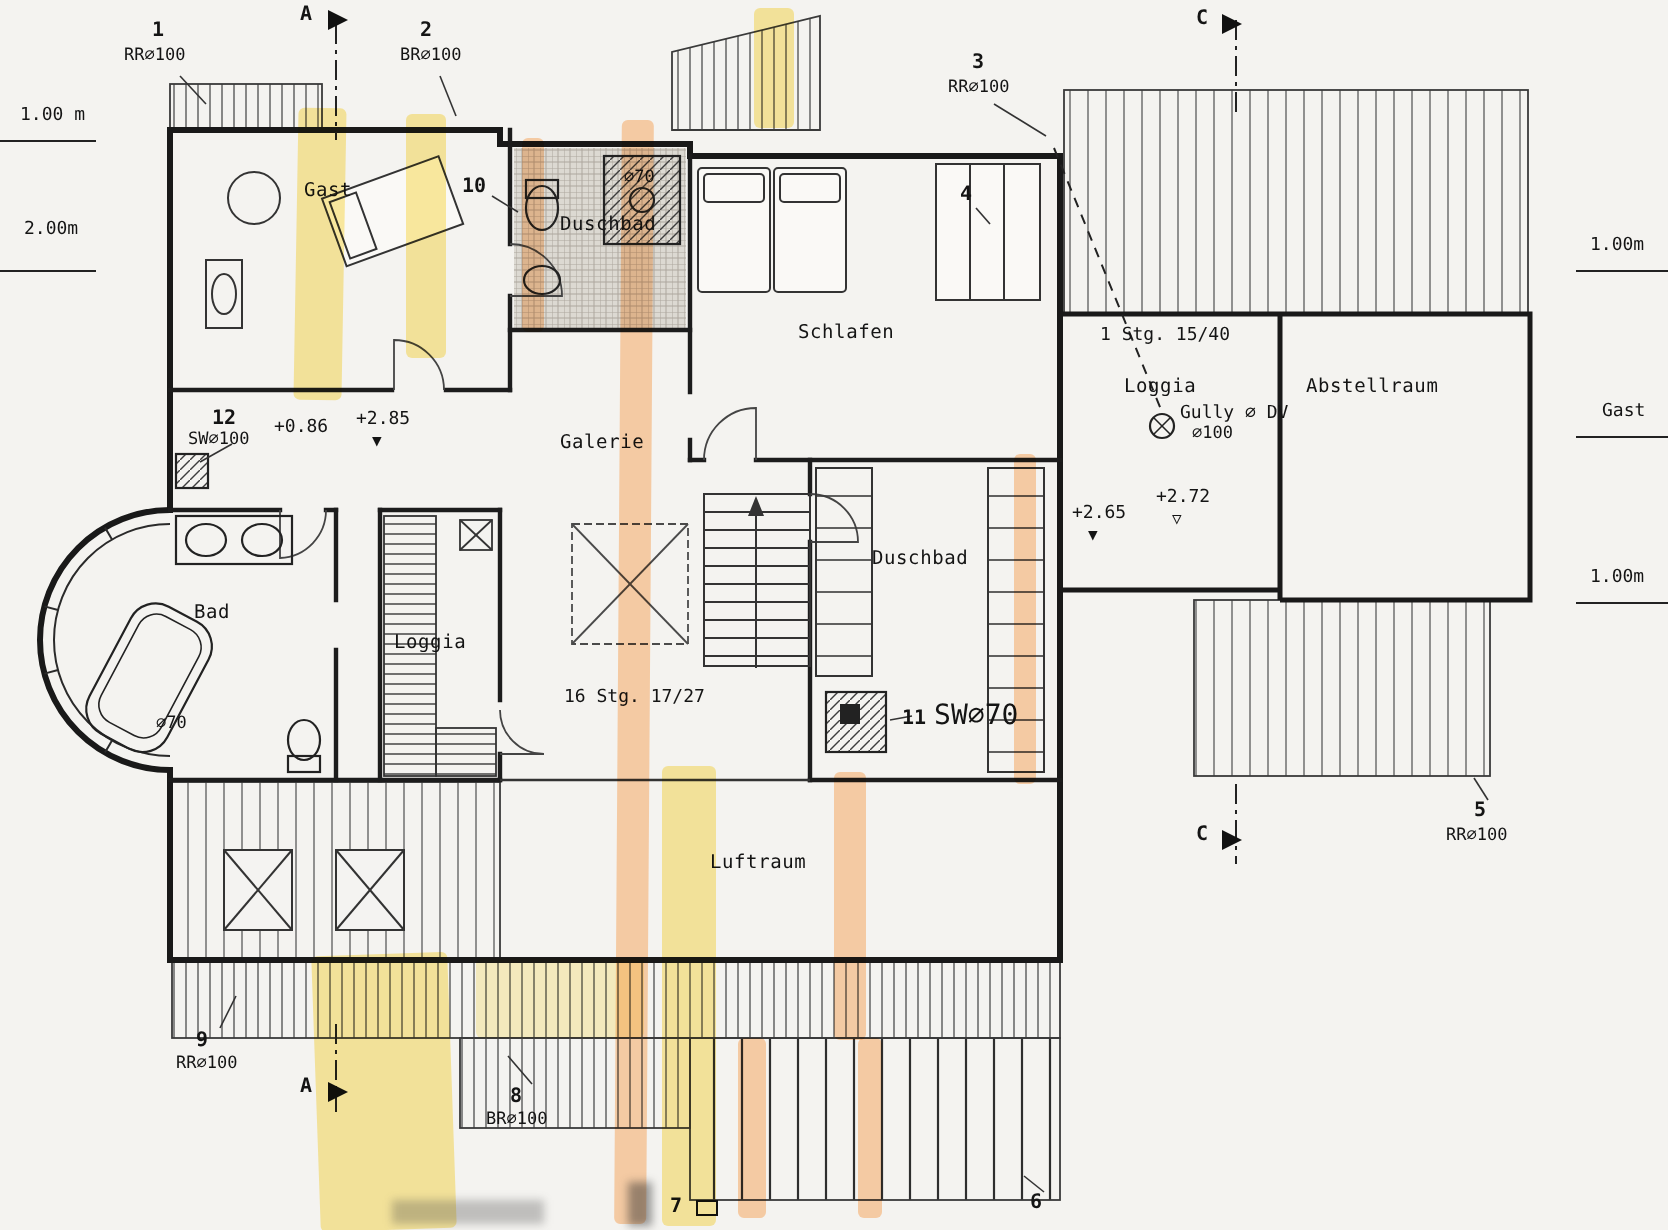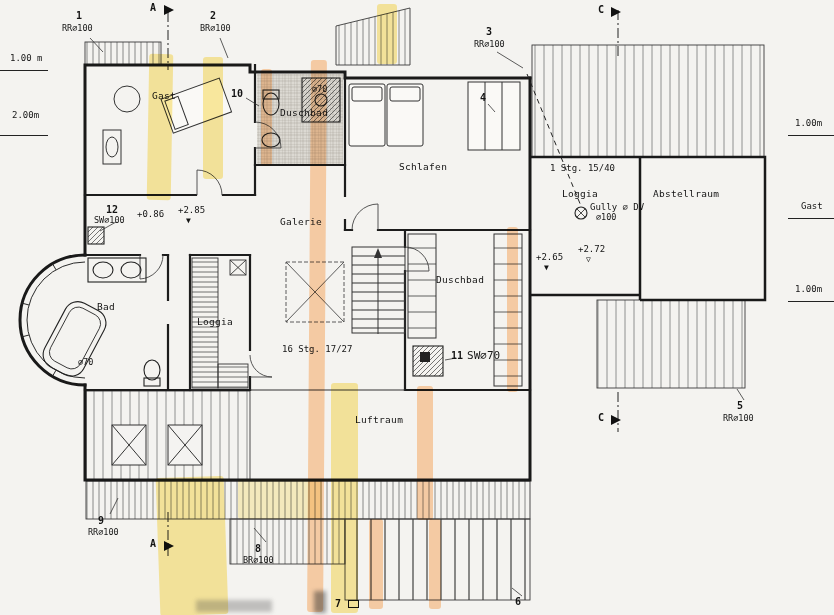--- a/index.html
+++ b/index.html
@@ -8,21 +8,21 @@
     font-family:"DejaVu Sans Mono","Liberation Mono",monospace;color:#141414;
     overflow:hidden;
   }
   svg{position:absolute;left:0;top:0;}
   .layer{position:absolute;left:0;top:0;width:834px;height:615px;pointer-events:none;}
   .lbl{position:absolute;font-size:9px;line-height:1.15;white-space:nowrap;}
   .room{font-size:9.5px;letter-spacing:.3px;}
   .num{font-size:10px;font-weight:bold;}
   .sub{font-size:8.5px;}
   .inline-lbl span{display:inline-block;}
-  .inline-lbl .gap{margin-left:4px;font-weight:normal;font-size:11px;text-align:right;}
+  .inline-lbl .gap{margin-left:4px;font-weight:normal;font-size:14px;text-align:right;}
   .tick{position:absolute;height:1px;background:#222;}
   .tri-r{position:absolute;width:0;height:0;border-top:5px solid transparent;
     border-bottom:5px solid transparent;border-left:10px solid #111;}
   .sym{position:absolute;font-size:8px;line-height:1;}
   .hl{position:absolute;mix-blend-mode:multiply;border-radius:3px;}
   .hl.y{background:rgba(250,205,0,0.36);}
   .hl.o{background:rgba(255,128,16,0.34);}
   .smudge{position:absolute;filter:blur(2px);}
   .icon-box{position:absolute;width:9px;height:6px;border:1px solid #111;}
 </style>
@@ -228,21 +228,21 @@
 
   <div class="layer">
 
     <div class="lbl room" style="left:152px;top:91px">Gast</div>
     <div class="lbl room" style="left:280px;top:108px">Duschbad</div>
     <div class="lbl room" style="left:399px;top:162px">Schlafen</div>
     <div class="lbl room" style="left:280px;top:217px">Galerie</div>
     <div class="lbl room" style="left:97px;top:302px">Bad</div>
     <div class="lbl room" style="left:197px;top:317px">Loggia</div>
     <div class="lbl room" style="left:436px;top:275px">Duschbad</div>
-    <div class="lbl room" style="left:355px;top:415px">Luftraum</div>
+    <div class="lbl room" style="left:355px;top:427px">Luftraum</div>
     <div class="lbl room" style="left:562px;top:189px">Loggia</div>
     <div class="lbl room" style="left:653px;top:189px">Abstellraum</div>
 
     <div class="lbl" style="left:282px;top:344px">16 Stg. 17/27</div>
     <div class="lbl" style="left:550px;top:163px">1 Stg. 15/40</div>
 
     <div class="lbl" style="left:137px;top:209px">+0.86</div>
     <div class="lbl" style="left:178px;top:205px">+2.85</div>
     <div class="sym" style="left:186px;top:217px">▼</div>
     <div class="lbl" style="left:536px;top:252px">+2.65</div>

